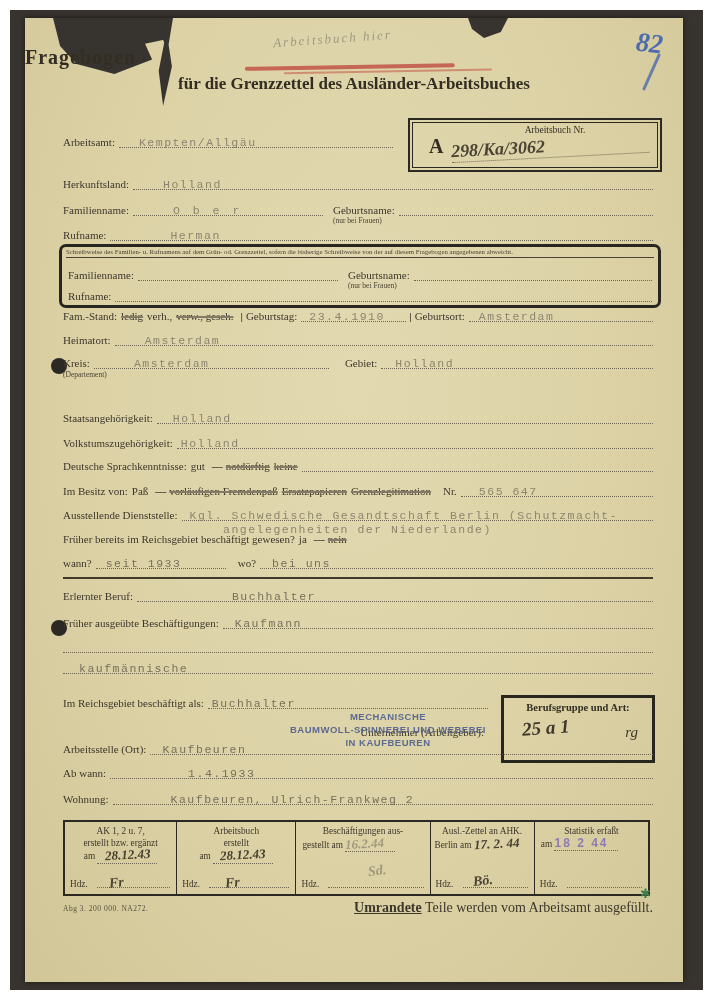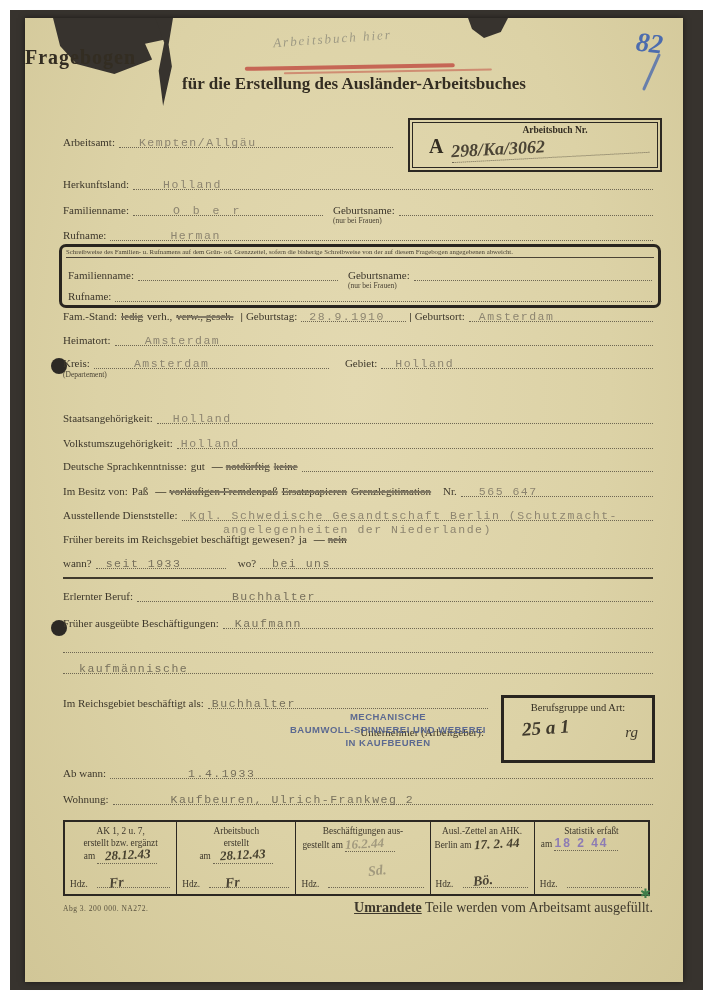--- a/index.html
+++ b/index.html
@@ -41,37 +41,37 @@
   .typed{font-family:"Liberation Mono","DejaVu Sans Mono",monospace;font-size:11.5px;
          letter-spacing:1.5px;color:#8d8570;white-space:nowrap;transform:translateY(2px);}
   .typed2{color:#77705c;}
   .xout{text-decoration:line-through;text-decoration-thickness:2px;text-decoration-color:#837b66;}
   .hint{position:absolute;font-size:7.5px;color:#4a4335;}
   .sep{padding:0 3px;font-weight:bold;}
   .hw{font-style:italic;font-weight:bold;color:#4b4435;font-size:13px;white-space:nowrap;}
   
   .abox{position:absolute;left:383px;top:100px;width:250px;height:50px;border:2px solid #2c2822;}
   .abox-inner{position:absolute;inset:2px;border:1.5px solid #2c2822;padding:2px 8px;}
-  .abox-label{text-align:center;font-size:9.5px;font-weight:bold;color:#332d22;margin-left:40px;}
+  .abox-label{text-align:center;font-size:9.5px;font-weight:normal;color:#332d22;margin-left:40px;}
   .abox-line{display:flex;align-items:flex-end;}
   .abox-prefix{font-size:20px;font-weight:bold;color:#332d22;padding:0 8px;}
   .abox-num{font-size:18px;transform:rotate(-3deg);border-bottom:1px dotted #6e6753;flex:1;}
   
   .sbox{position:absolute;left:34px;top:226px;right:22px;height:58px;
         border:3px solid #29251f;border-radius:7px;}
   .sbox-note{position:absolute;top:1px;left:4px;right:4px;font-size:6.8px;color:#4a4335;
              border-bottom:1px solid #4a4335;white-space:nowrap;overflow:hidden;padding-bottom:2px;}
   .rule{position:absolute;left:38px;right:30px;height:2px;background:#403a2d;}
   
   .stamp{position:absolute;left:218px;top:692px;width:290px;text-align:center;
          font-family:"Liberation Sans","DejaVu Sans",sans-serif;font-weight:bold;
          color:#4e5e8e;font-size:9.5px;letter-spacing:.5px;line-height:13px;opacity:.9;}
   
   .bbox{position:absolute;right:28px;top:677px;width:148px;height:62px;border:3px solid #29251f;}
-  .bbox-label{text-align:center;font-size:10.5px;font-weight:normal;color:#332d22;margin-top:4px;}
+  .bbox-label{text-align:center;font-size:10.5px;font-weight:bold;color:#332d22;margin-top:4px;}
   .bbox-val{font-style:italic;font-weight:bold;font-size:19px;color:#3f392c;margin:4px 0 0 18px;
             transform:rotate(-4deg);display:inline-block;}
   .bbox-mark{position:absolute;right:14px;top:26px;font-style:italic;font-size:15px;color:#3f392c;}
   
   .btable{position:absolute;left:38px;top:802px;width:587px;height:76px;display:flex;
           border:2px solid #2c2822;box-sizing:border-box;}
   .cell{position:relative;border-left:1.5px solid #2c2822;box-sizing:border-box;
         font-size:9.3px;color:#3d372b;text-align:center;padding-top:4px;line-height:11.5px;}
   .cell:first-child{border-left:none;}
   .cell .hdz{position:absolute;left:5px;bottom:4px;font-size:9.3px;}
@@ -102,21 +102,21 @@
     <div class="tear tear3"></div>
     <div class="punch" style="left:26px;top:340px;"></div>
     <div class="punch" style="left:26px;top:602px;"></div>
 
     <div class="pencil-note">Arbeitsbuch hier</div>
     <div class="corner-num">82</div>
     <div class="corner-tail"></div>
 
     <div class="title">Fragebogen</div>
     <div class="red-strike"></div>
-    <div class="subtitle">für die Erstellung des Ausländer-Arbeitsbuches</div>
+    <div class="subtitle">für die Grenzzettel des Ausländer-Arbeitsbuches</div>
 
     <div class="row" style="top:114px;right:290px;">
       <span class="lbl">Arbeitsamt:</span>
       <span class="fill grow">
         <span class="typed" style="margin-left:20px;">Kempten/Allgäu</span>
       </span>
     </div>
     <div class="abox">
       <div class="abox-inner">
         <div class="abox-label">Arbeitsbuch Nr.</div>
@@ -171,21 +171,21 @@
     </div>
 
     <div class="row" style="top:288px;">
       <span class="lbl">Fam.-Stand:</span>
       <span class="lbl xout">ledig</span>
       <span class="lbl">verh.,</span>
       <span class="lbl xout">verw., gesch.</span>
       <span class="sep">|</span>
       <span class="lbl">Geburtstag:</span>
       <span class="fill" style="width:105px;">
-        <span class="typed" style="margin-left:8px;">28.9.1910</span>
+        <span class="typed" style="margin-left:8px;">23.4.1910</span>
       </span>
       <span class="sep">|</span>
       <span class="lbl">Geburtsort:</span>
       <span class="fill grow">
         <span class="typed" style="margin-left:10px;">Amsterdam</span>
       </span>
     </div>
 
     <div class="row" style="top:312px;">
       <span class="lbl">Heimatort:</span>
@@ -315,20 +315,26 @@
       <div>BAUMWOLL-SPINNEREI UND WEBEREI</div>
       <div>IN KAUFBEUREN</div>
     </div>
 
     <div class="bbox">
       <div class="bbox-label">Berufsgruppe und Art:</div>
       <span class="bbox-val">25 a 1</span>
       <span class="bbox-mark">rg</span>
     </div>
 
+    <div class="row" style="top:721px;">
+      <span class="lbl">Arbeitsstelle (Ort):</span>
+      <span class="fill grow">
+        <span class="typed typed2" style="margin-left:12px;">Kaufbeuren</span>
+      </span>
+    </div>
 
     <div class="row" style="top:745px;">
       <span class="lbl">Ab wann:</span>
       <span class="fill grow">
         <span class="typed typed2" style="margin-left:78px;">1.4.1933</span>
       </span>
     </div>
 
     <div class="row" style="top:771px;">
       <span class="lbl">Wohnung:</span>

